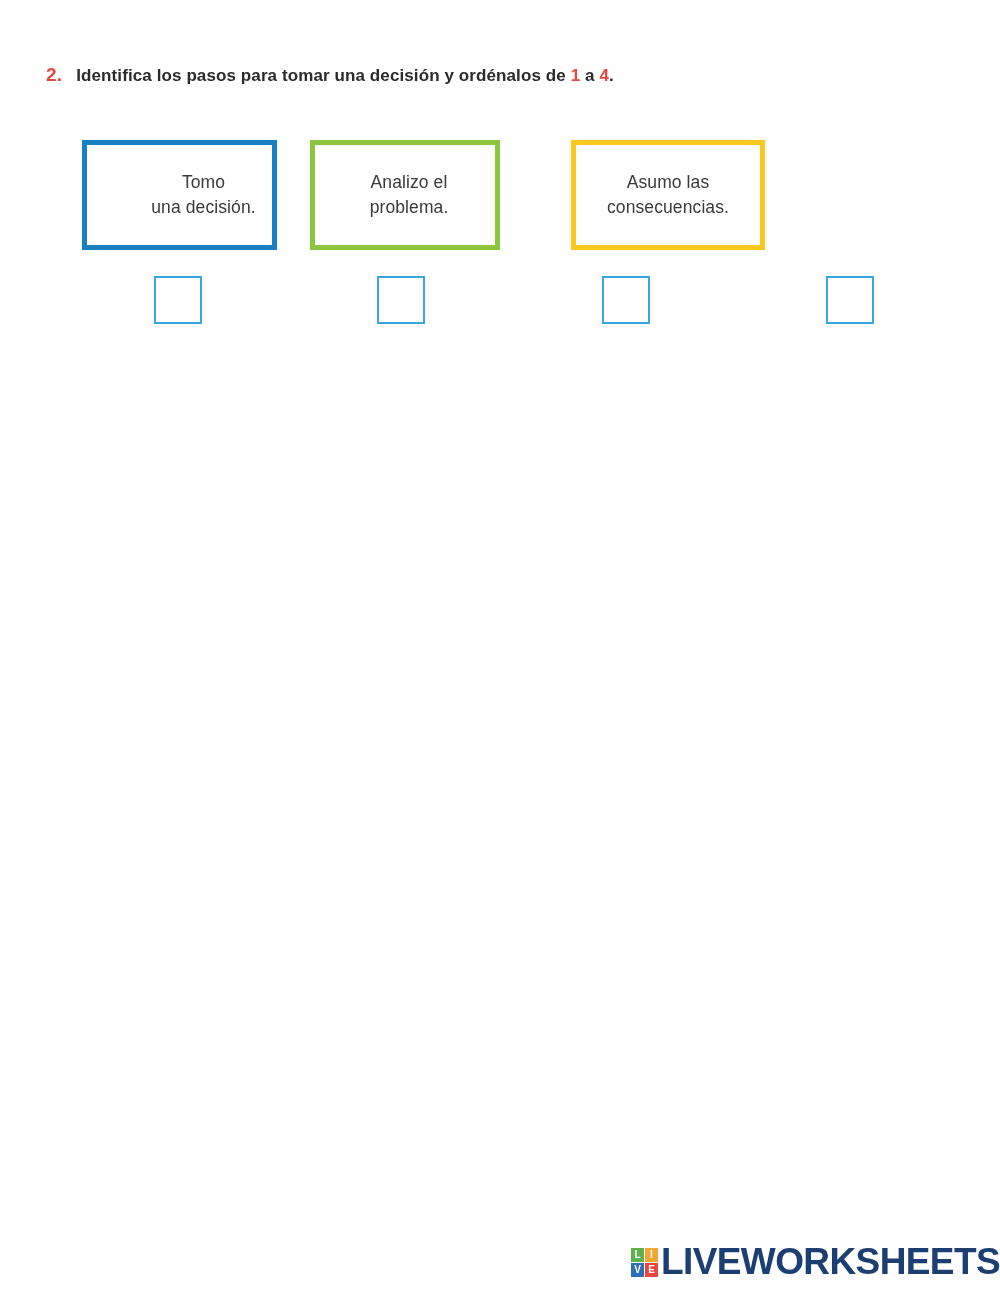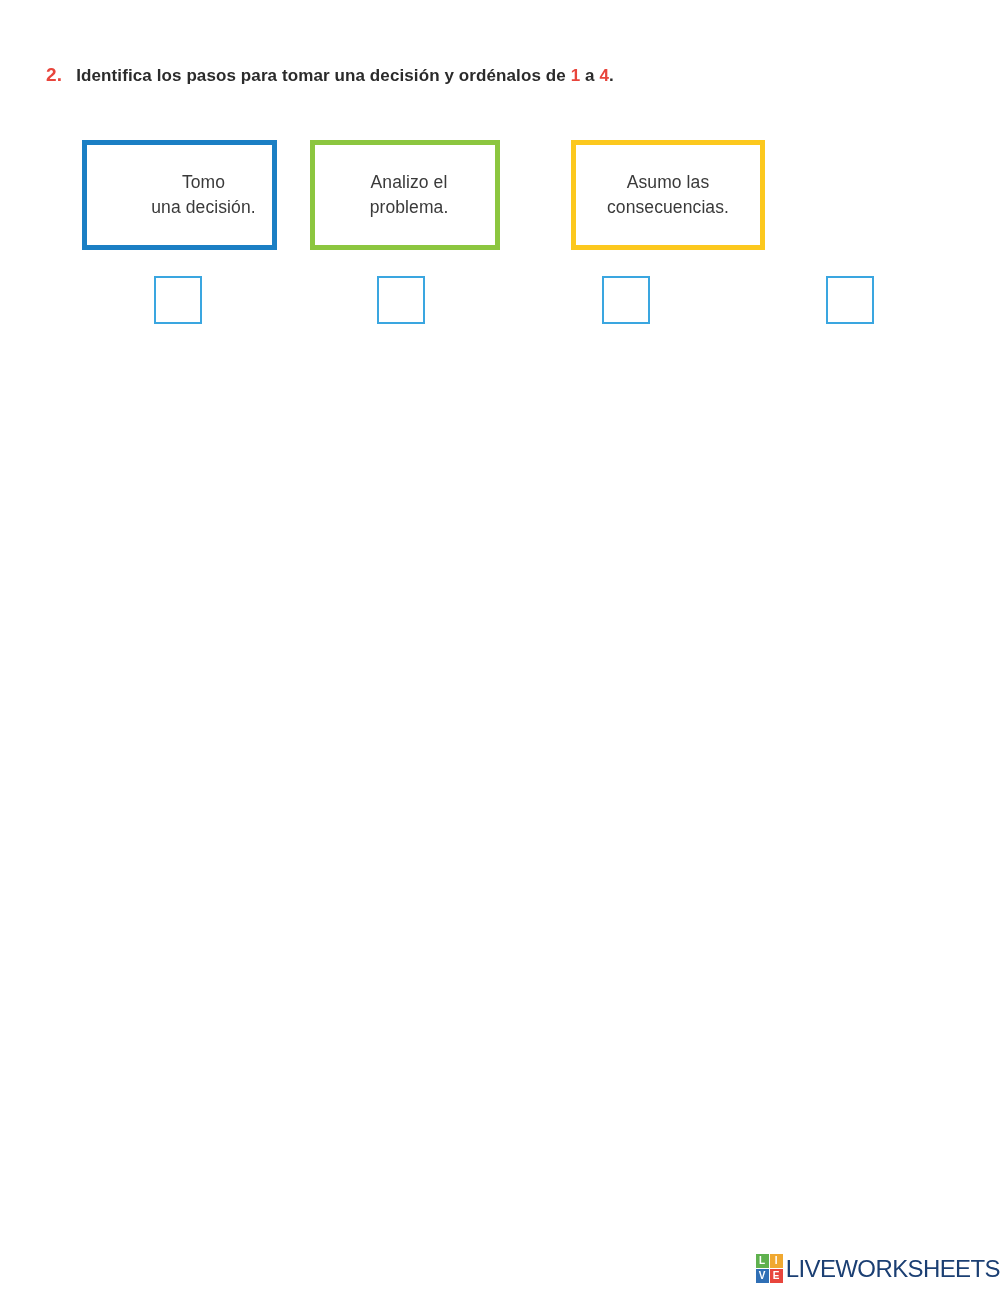--- a/index.html
+++ b/index.html
@@ -123,22 +123,22 @@
     font-weight: bold;
     font-family: "Liberation Sans", sans-serif;
     line-height: 1;
   }
   .tile-l { background: #5fb14e; }
   .tile-i { background: #f0a830; }
   .tile-v { background: #2f6fb5; }
   .tile-e { background: #e8453c; }
   .logo-word {
     color: #1b3f73;
-    font-size: 24px;
-    font-weight: normal;
+    font-size: 37px;
+    font-weight: bold;
     letter-spacing: -0.6px;
     font-family: "Liberation Sans", sans-serif;
     text-align: center;
   }
 </style>
 </head>
 <body>
 
 <div class="question-row">
   <span class="q-number">2.</span>

